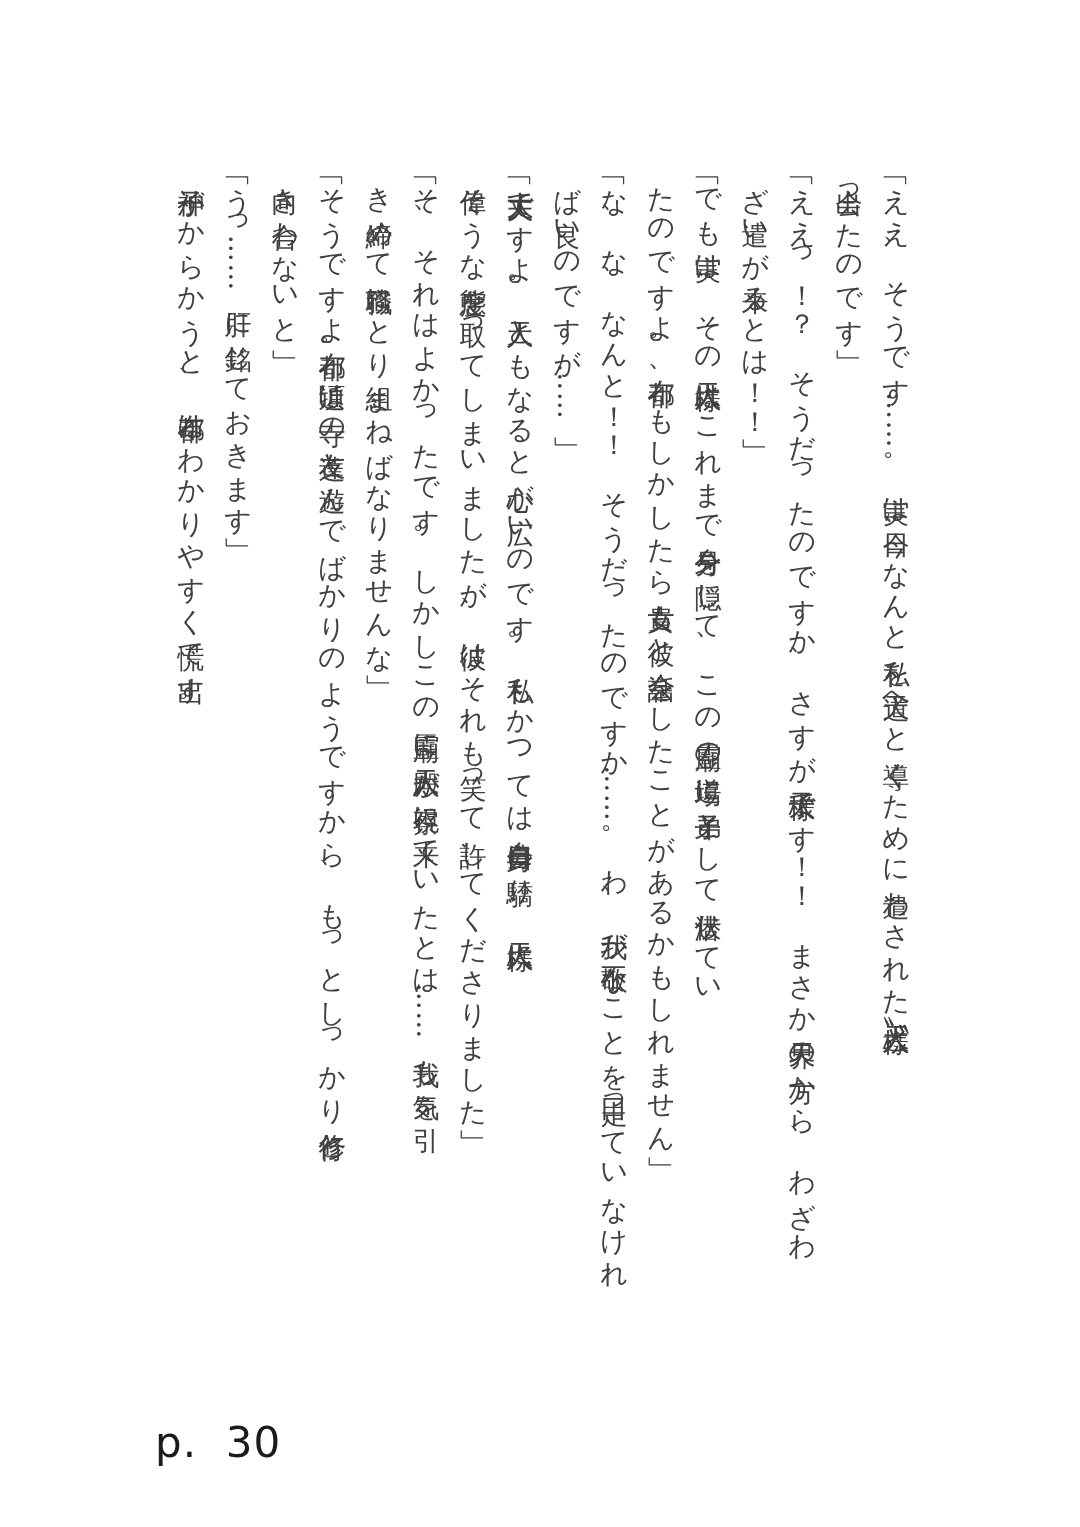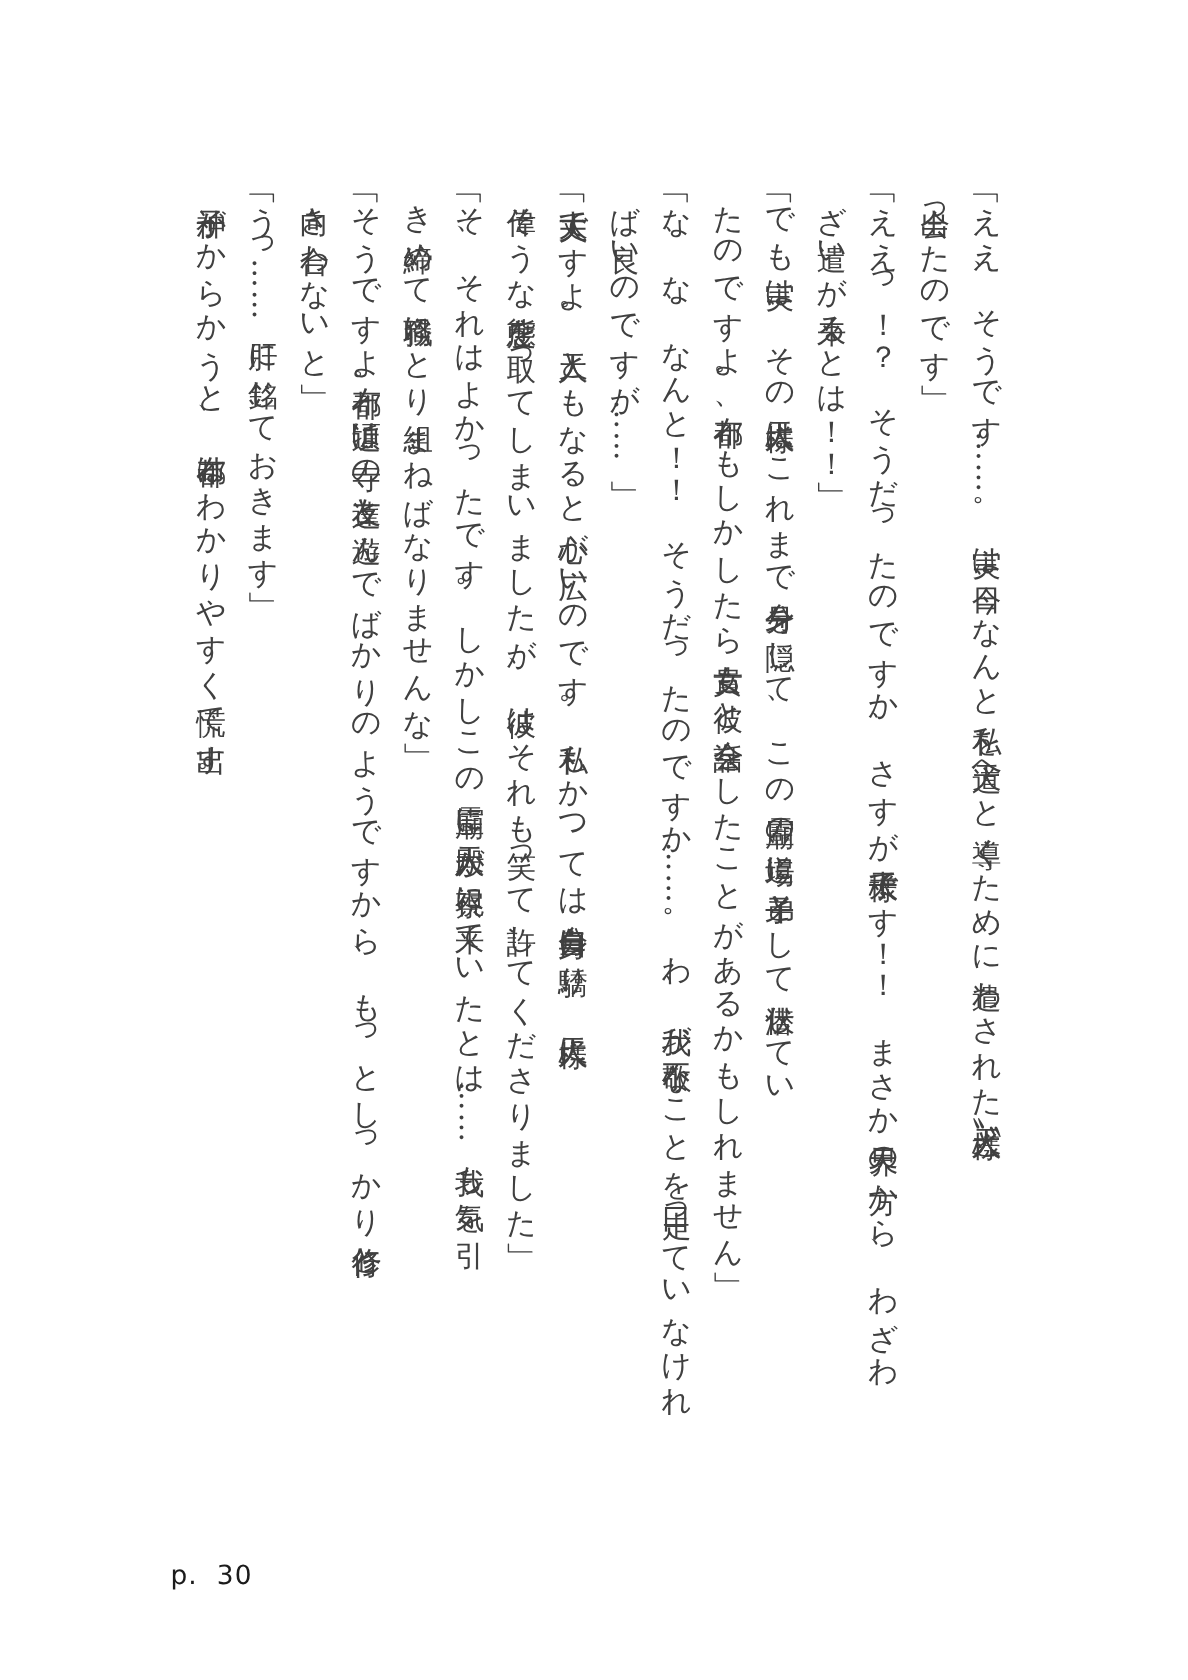--- a/index.html
+++ b/index.html
@@ -35,21 +35,21 @@
   .text-block p {
     margin: 0;
     padding: 0;
     white-space: pre;
   }
   .page-number {
     position: absolute;
     left: 155px;
     top: 1418px;
     font-family: "DejaVu Sans", "Liberation Sans", sans-serif;
-    font-size: 24px;
+    font-size: 42px;
     color: #1b1b1b;
     letter-spacing: 1px;
     white-space: pre;
   }
 </style>
 </head>
 <body>
 
 <div class="page">
 

